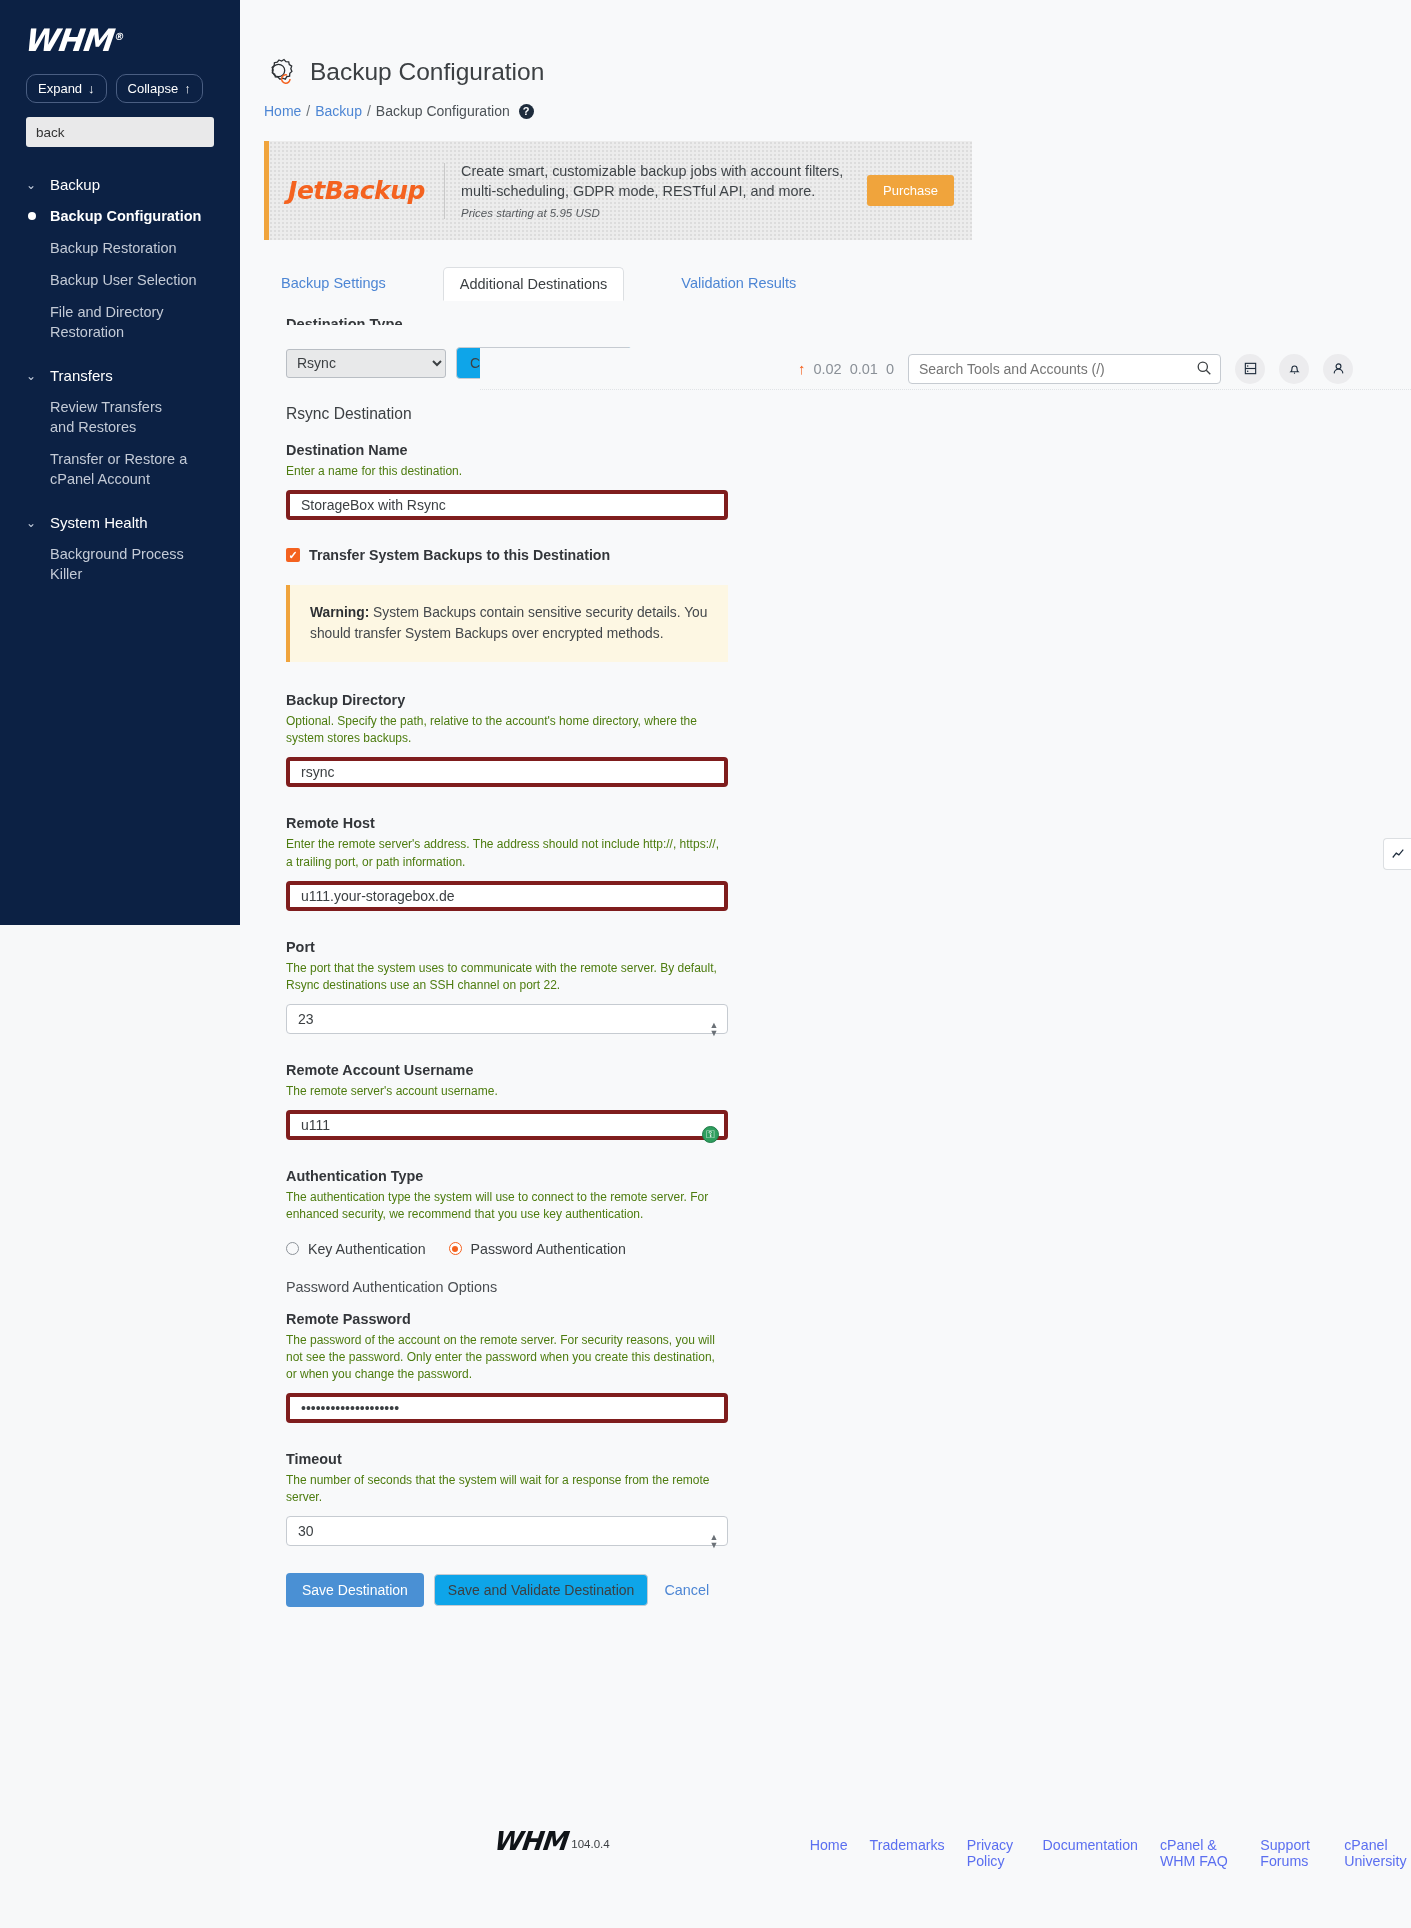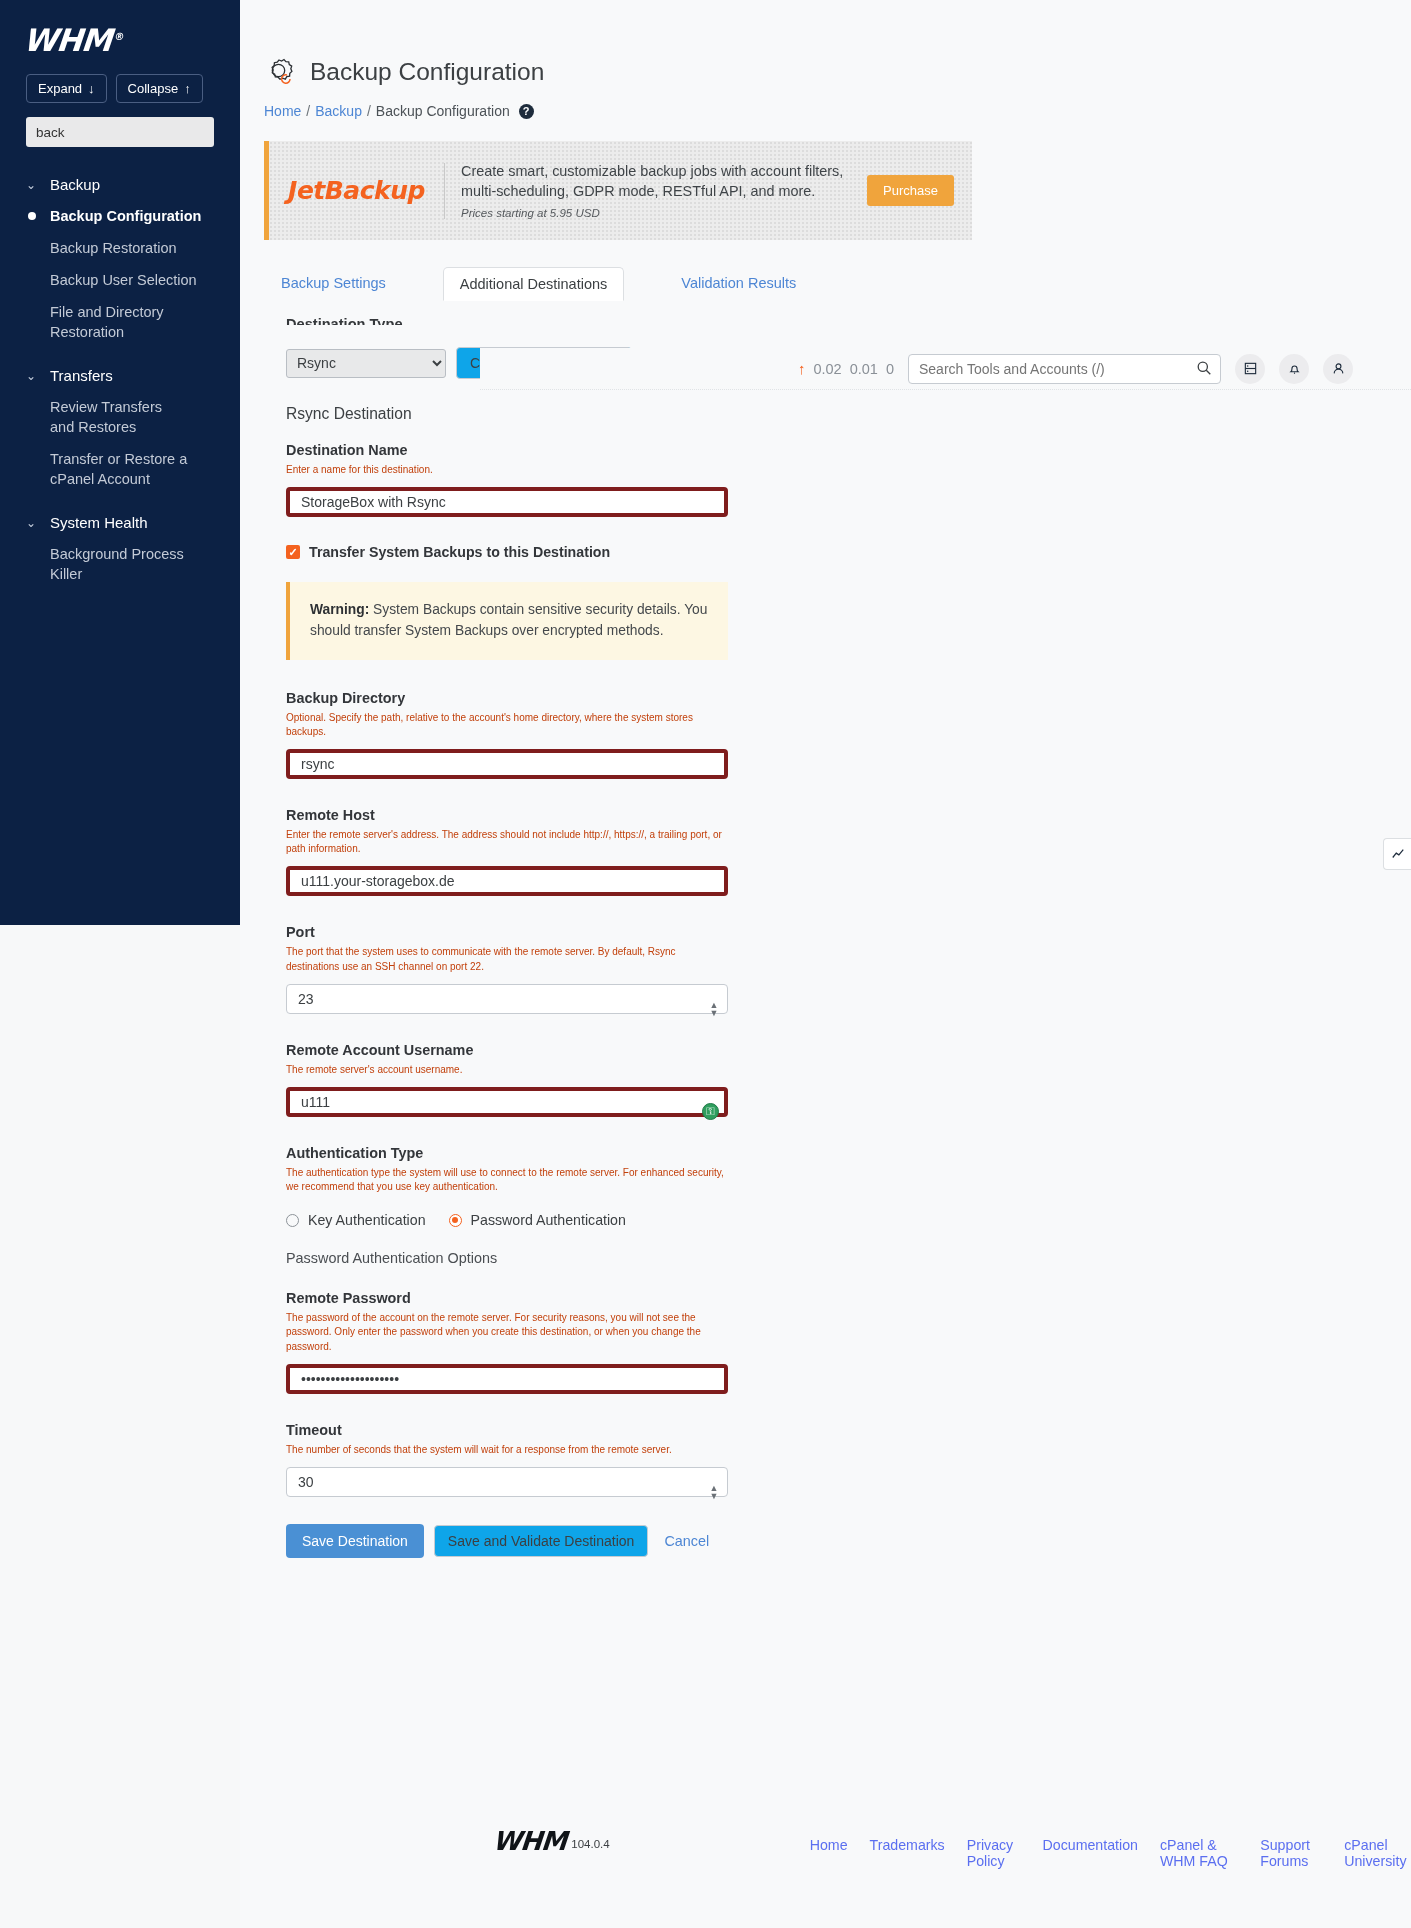--- a/index.html
+++ b/index.html
@@ -20,21 +20,21 @@
   .logo-wrap { padding: 22px 0 0 26px; }
   .whm-logo {
     font-family: "DejaVu Sans", sans-serif;
     font-weight: 700; font-style: italic; font-size: 31px;
     letter-spacing: -1px; color: #ffffff; transform: skewX(-8deg);
     display: inline-block;
   }
   .whm-logo sup { font-size: 10px; vertical-align: super; font-style: normal; }
   .expand-row { display: flex; gap: 9px; padding: 16px 0 0 26px; }
   .ec-btn {
-    background: transparent; border: 1px solid #4a5e82; border-radius: 4px;
+    background: transparent; border: 1px solid #4a5e82; border-radius: 10px;
     color: #ffffff; font-size: 13px; padding: 6px 11px; cursor: pointer;
     display: inline-flex; align-items: center; gap: 6px;
     font-family: "Liberation Sans", sans-serif;
   }
   .search-wrap { padding: 14px 26px 0 26px; }
   .side-search {
     width: 100%; height: 30px; border: none; border-radius: 3px;
     background: #e9e9ea; color: #333; font-size: 13.5px; padding: 0 10px;
     font-family: "Liberation Sans", sans-serif;
   }
@@ -146,21 +146,21 @@
   }
   .btn-outline {
     background: #0ea5e9; border: 1px solid #c6cbd1; border-radius: 4px;
     font-size: 14px; color: #3c4043; padding: 7px 13px; cursor: pointer;
     font-family: "Liberation Sans", sans-serif;
   }
   .link-blue { color: #4d86d4; font-size: 14.4px; text-decoration: none; cursor: pointer; margin-left: 10px; }
 
   .section-title { font-size: 15.6px; color: #3c4043; margin-top: 26px; }
   .field-label { font-size: 14.4px; font-weight: bold; color: #33363a; margin-top: 19px; }
-  .field-help { font-size: 10px; color: #c2410c; margin-top: 5px; line-height: 1.42; max-width: 442px; }
+  .field-help { font-size: 12px; color: #4d7c0f; margin-top: 5px; line-height: 1.42; max-width: 442px; }
 
   .inp {
     display: block; width: 442px; height: 30px; margin-top: 10px;
     border: 4px solid #7f1d1d; border-radius: 4px; background: #fff;
     font-size: 14px; color: #3c4043; padding: 0 11px;
     font-family: "Liberation Sans", sans-serif;
   }
   .inp.plain { border: 1px solid #c6cbd1; }
   .inp-wrap { position: relative; width: 442px; }
   .spinner {
@@ -401,21 +401,21 @@
         <div class="field-help">The authentication type the system will use to connect to the remote server. For enhanced security, we recommend that you use key authentication.</div>
         <div class="radio-row">
           <span class="radio"></span>
           <span class="radio-lbl">Key Authentication</span>
           <span class="radio on"></span>
           <span class="radio-lbl">Password Authentication</span>
         </div>
 
         <div class="subhead">Password Authentication Options</div>
 
-        <div class="field-label" style="margin-top:24px">Remote Password</div>
+        <div class="field-label" style="margin-top:16px">Remote Password</div>
         <div class="field-help">The password of the account on the remote server. For security reasons, you will not see the password. Only enter the password when you create this destination, or when you change the password.</div>
         <input class="inp" value="••••••••••••••••••••" style="">
 
         <div class="field-label" style="margin-top:28px">Timeout</div>
         <div class="field-help">The number of seconds that the system will wait for a response from the remote server.</div>
         <div class="inp-wrap">
           <input class="inp plain" value="30" style="">
           <span class="spinner">
             <span>▲</span>
             <span>▼</span>

